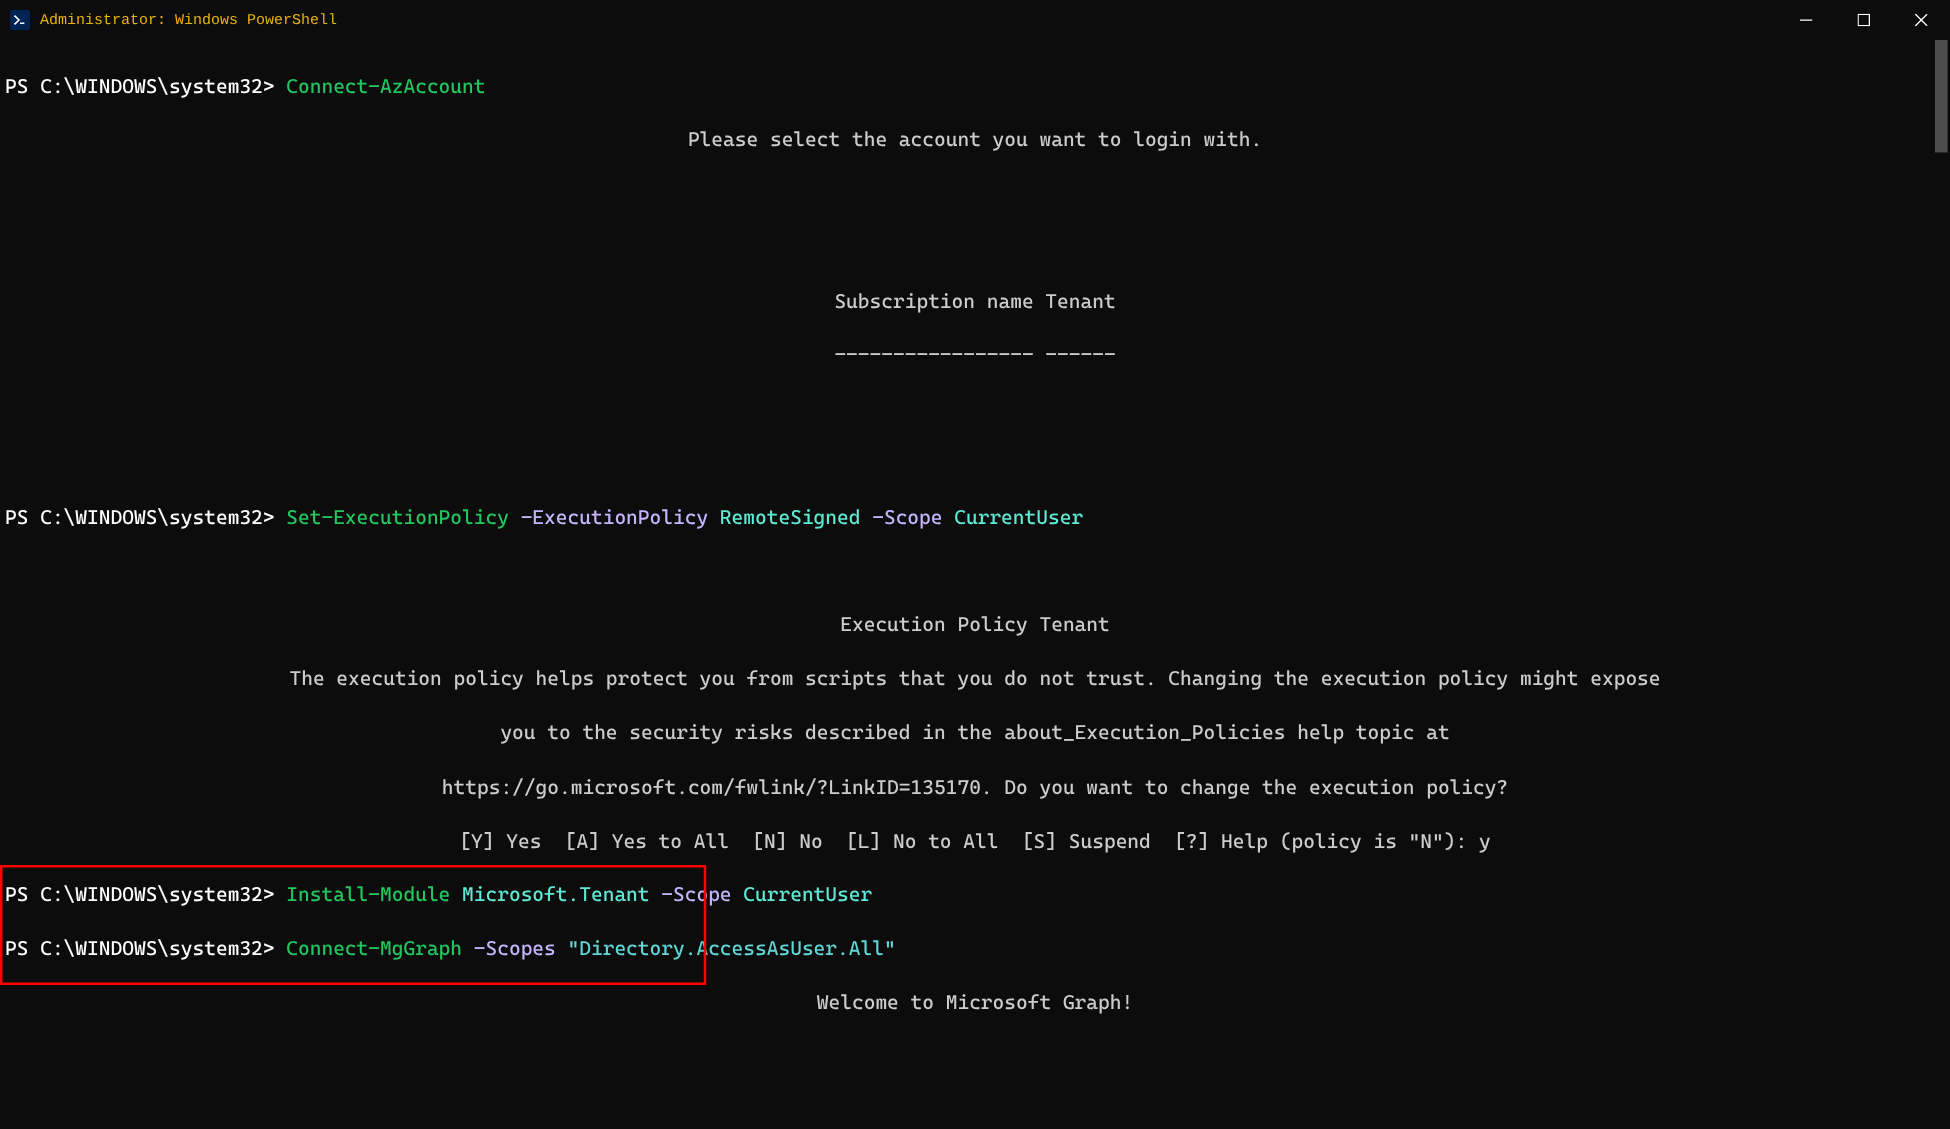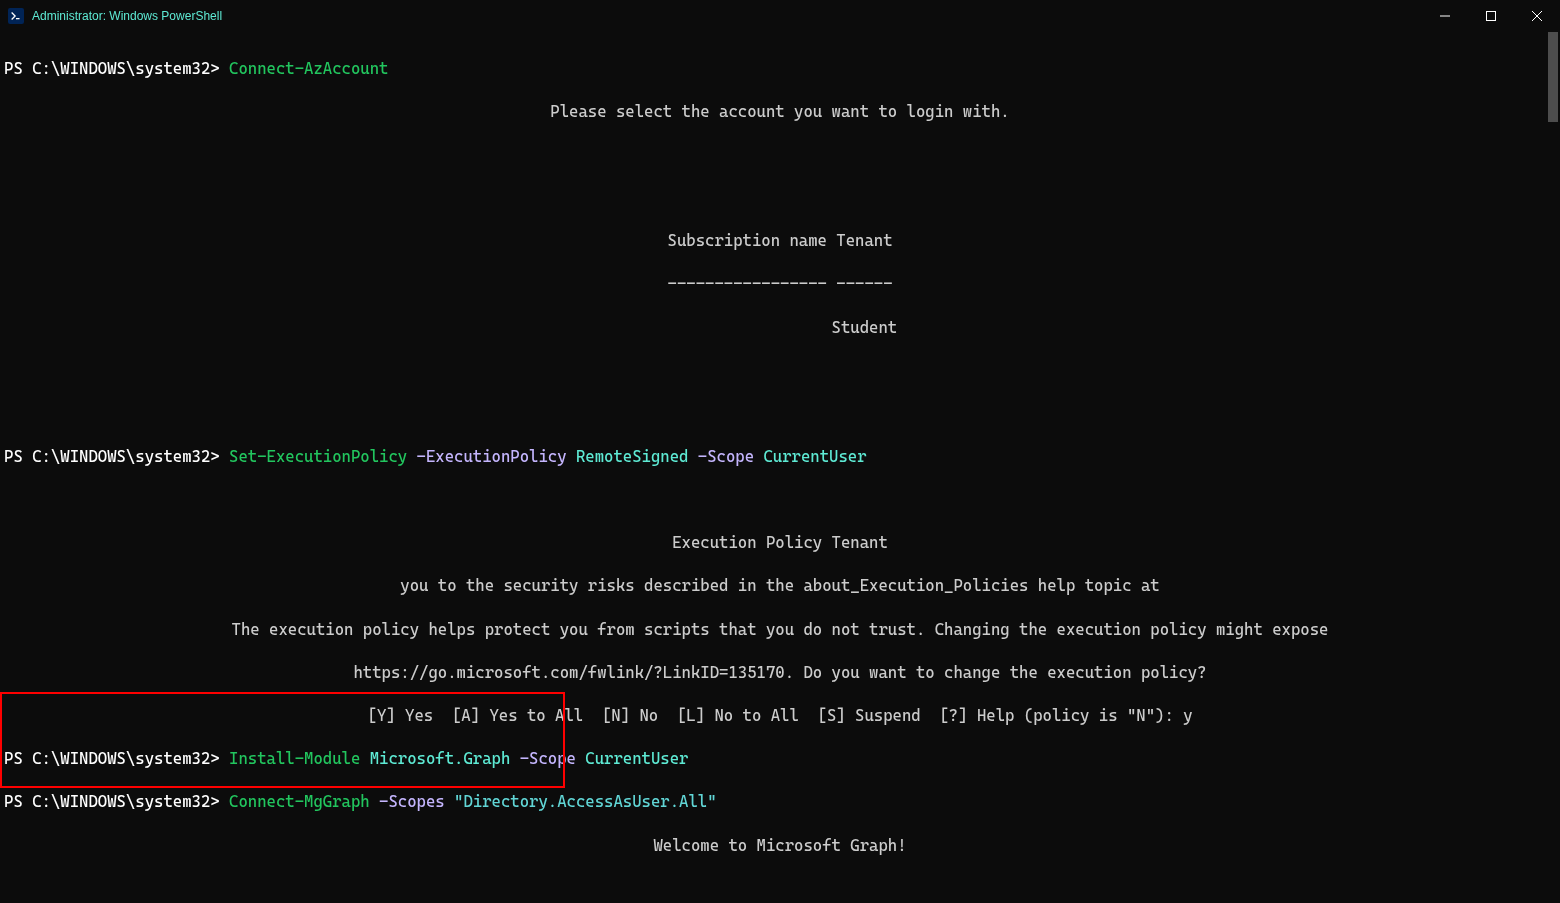--- a/index.html
+++ b/index.html
@@ -26,22 +26,22 @@
       height: 16px;
       margin-right: 8px;
       background: #012456;
       display: flex;
       align-items: center;
       justify-content: center;
       border-radius: 2px;
     }
     .titlebar .icon svg { width: 14px; height: 14px; }
     .titlebar .title {
-      color: #5eead4;
-      font-family: Liberation Sans, sans-serif;
+      color: #eab308;
+      font-family: Liberation Mono, monospace;
       font-size: 12px;
       flex: 1;
     }
     .win-controls { display: flex; height: 100%; }
     .win-btn {
       width: 46px;
       height: 32px;
       display: flex;
       align-items: center;
       justify-content: center;
@@ -111,31 +111,30 @@
 
 <div class="scrollbar"></div>
 
 <div class="terminal">
 <div class="line"><span class="prompt">PS C:\WINDOWS\system32&gt; </span><span class="cmd-yellow">Connect-AzAccount</span></div>
 <div class="line output">Please select the account you want to login with.</div>
 <div class="line output"></div>
 <div class="line output"></div>
 <div class="line output">Subscription name Tenant</div>
 <div class="line output">----------------- ------</div>
-<div class="line output">                  Student</div>
 <div class="line output"></div>
 <div class="line output"></div>
 <div class="line"><span class="prompt">PS C:\WINDOWS\system32&gt; </span><span class="cmd-yellow">Set-ExecutionPolicy</span><span class="cmd-gray"> -ExecutionPolicy</span><span class="cmd-white"> RemoteSigned</span><span class="cmd-gray"> -Scope</span><span class="cmd-white"> CurrentUser</span></div>
 <div class="line output"></div>
 <div class="line output">Execution Policy Tenant</div>
+<div class="line output">The execution policy helps protect you from scripts that you do not trust. Changing the execution policy might expose</div>
 <div class="line output">you to the security risks described in the about_Execution_Policies help topic at</div>
-<div class="line output">The execution policy helps protect you from scripts that you do not trust. Changing the execution policy might expose</div>
 <div class="line output">https://go.microsoft.com/fwlink/?LinkID=135170. Do you want to change the execution policy?</div>
 <div class="line output">[Y] Yes  [A] Yes to All  [N] No  [L] No to All  [S] Suspend  [?] Help (policy is "N"): y</div>
-<div class="line"><span class="prompt">PS C:\WINDOWS\system32&gt; </span><span class="cmd-yellow">Install-Module</span><span class="cmd-white"> Microsoft.Graph</span><span class="cmd-gray"> -Scope</span><span class="cmd-white"> CurrentUser</span></div>
+<div class="line"><span class="prompt">PS C:\WINDOWS\system32&gt; </span><span class="cmd-yellow">Install-Module</span><span class="cmd-white"> Microsoft.Tenant</span><span class="cmd-gray"> -Scope</span><span class="cmd-white"> CurrentUser</span></div>
 <div class="line"><span class="prompt">PS C:\WINDOWS\system32&gt; </span><span class="cmd-yellow">Connect-MgGraph</span><span class="cmd-gray"> -Scopes</span><span class="cmd-teal"> "Directory.AccessAsUser.All"</span></div>
 <div class="line output">Welcome to Microsoft Graph!</div>
 
 
 
 
 
 
 
 

